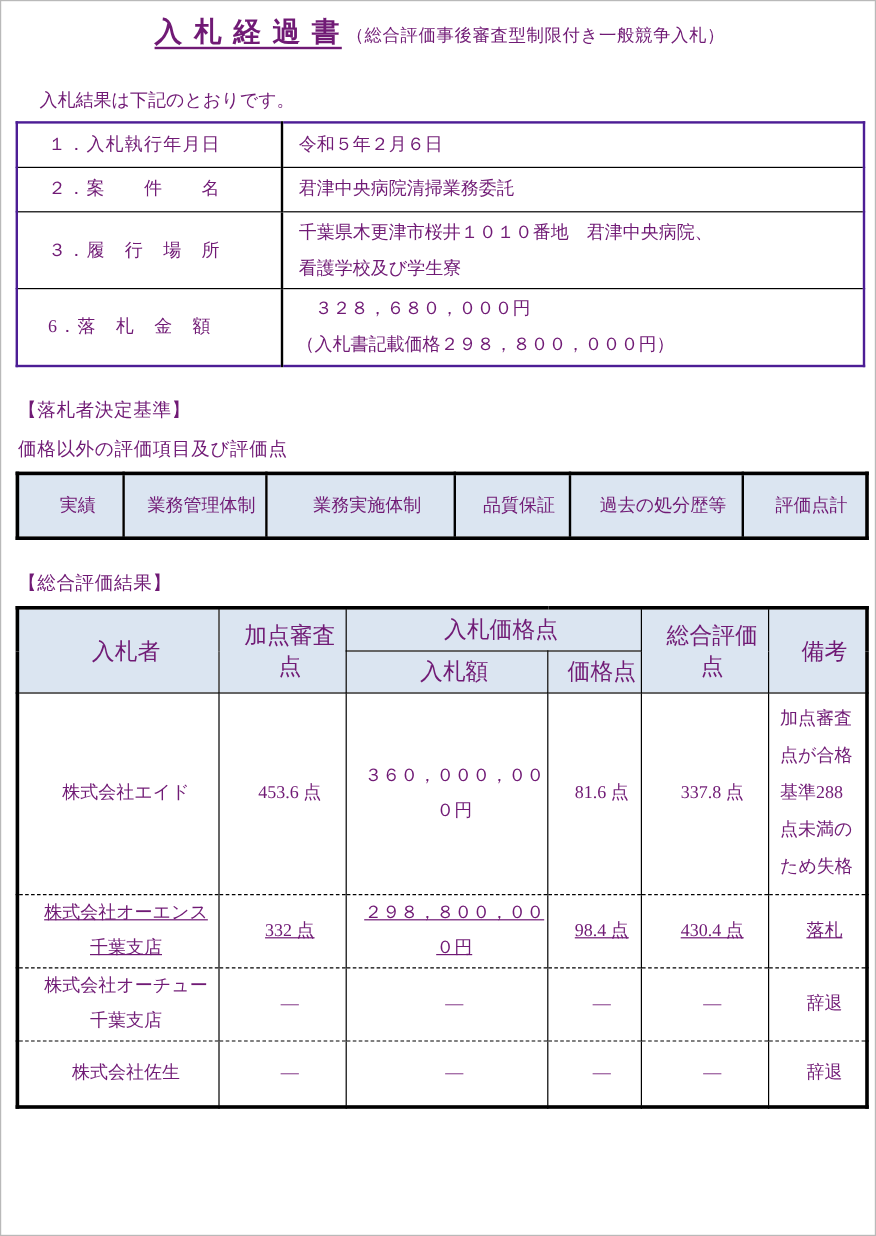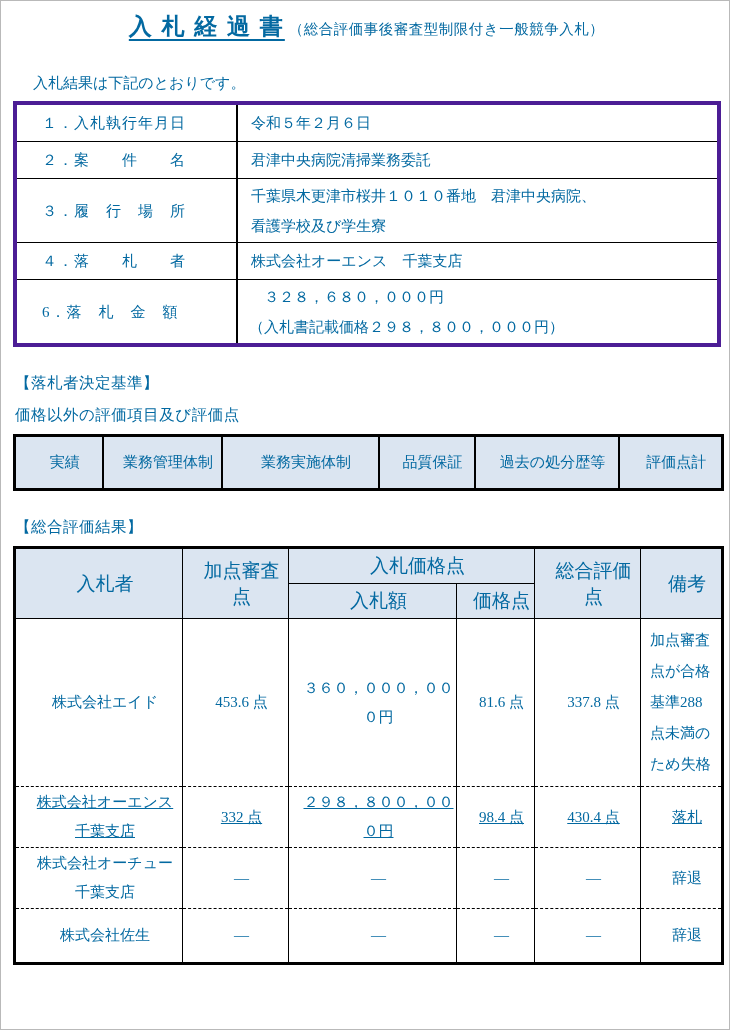--- a/index.html
+++ b/index.html
@@ -2,38 +2,38 @@
 <html lang="ja"><head>
 <meta charset="utf-8">
 <style>
   html,body{margin:0;padding:0;background:#fff;}
   .page{
     width:730px;height:1030px;box-sizing:border-box;
     border:1px solid #b9b9b9;
     background:#fff;
     padding:8px 9px 0 12px;
     font-family:"Liberation Serif","DejaVu Serif",serif;
-    color:#0369a1;
+    color:#701a75;
     overflow:hidden;
   }
   
   .title-row{text-align:center;white-space:nowrap;margin-top:2px;}
   .title-main{
     font-size:23px;font-weight:bold;letter-spacing:2px;
     text-decoration:underline;text-underline-offset:5px;text-decoration-thickness:2px;
   }
   .title-sub{font-size:14.5px;letter-spacing:.5px;}
   
   .intro{font-size:15px;margin:32px 0 8px 20px;}
   
   table{border-collapse:collapse;table-layout:fixed;}
   td,th{font-weight:normal;font-size:15px;vertical-align:middle;overflow:hidden;padding-left:13px;}
   .pre{white-space:pre-line;}
   
-  .t1{width:708px;border:4px solid #4c1d95;}
+  .t1{width:708px;border:2px solid #4c1d95;}
   .t1 td{border:1px solid #000;line-height:30px;}
   .t1 td.lbl{width:193px;border-right:2px solid #000;padding-left:25px;letter-spacing:1px;}
   .t1 td.val{}
   .t1 td.val.tight{padding-left:11px;}
   .t1 tr.h36 td{height:34px;}
   .t1 tr.h62 td{height:61px;}
   
   .sec-heading{font-size:15.5px;margin:26px 0 0 2px;letter-spacing:.5px;}
   .sec-sub{font-size:15.5px;margin:11px 0 8px 2px;letter-spacing:.5px;}
   
@@ -68,24 +68,20 @@
       <td class="val">令和５年２月６日</td>
     </tr>
     <tr class="h36">
       <td class="lbl">２．案　　件　　名</td>
       <td class="val">君津中央病院清掃業務委託</td>
     </tr>
     <tr class="h62">
       <td class="lbl">３．履　行　場　所</td>
       <td class="val pre">千葉県木更津市桜井１０１０番地　君津中央病院、
 看護学校及び学生寮</td>
-    </tr>
-    <tr class="h36">
-      <td class="lbl">４．落　　札　　者</td>
-      <td class="val">株式会社オーエンス　千葉支店</td>
     </tr>
     <tr class="h62">
       <td class="lbl">6．落　札　金　額</td>
       <td class="val tight pre">　３２８，６８０，０００円
 （入札書記載価格２９８，８００，０００円）</td>
     </tr>
   </tbody>
     </table>
 
   <p class="sec-heading">【落札者決定基準】</p>

